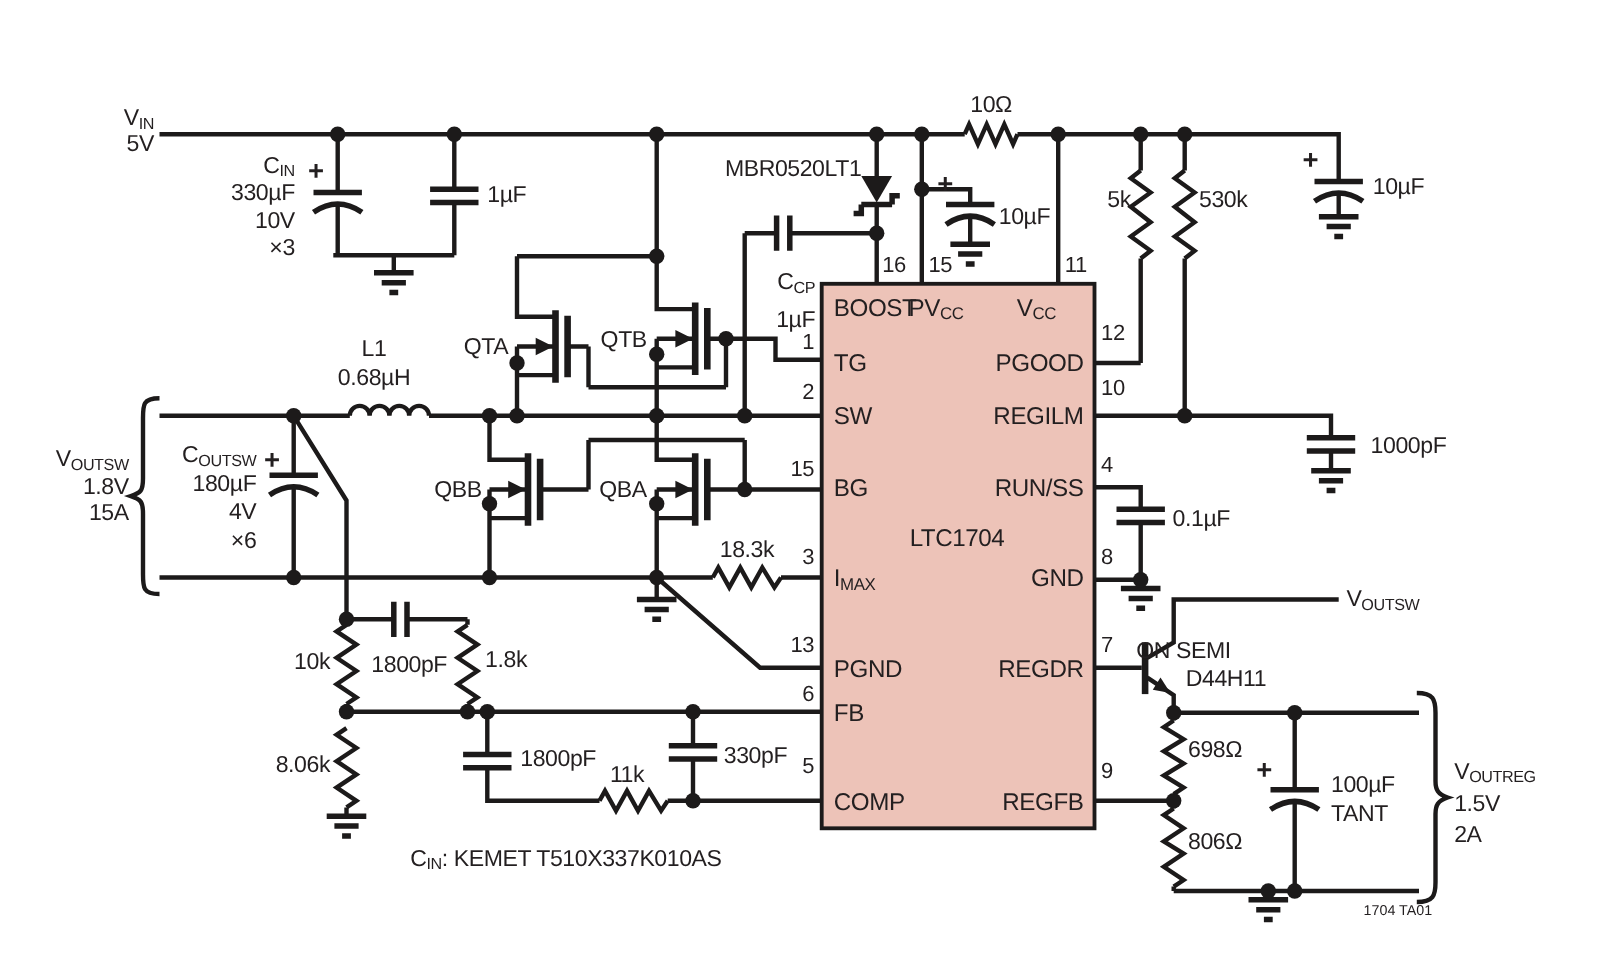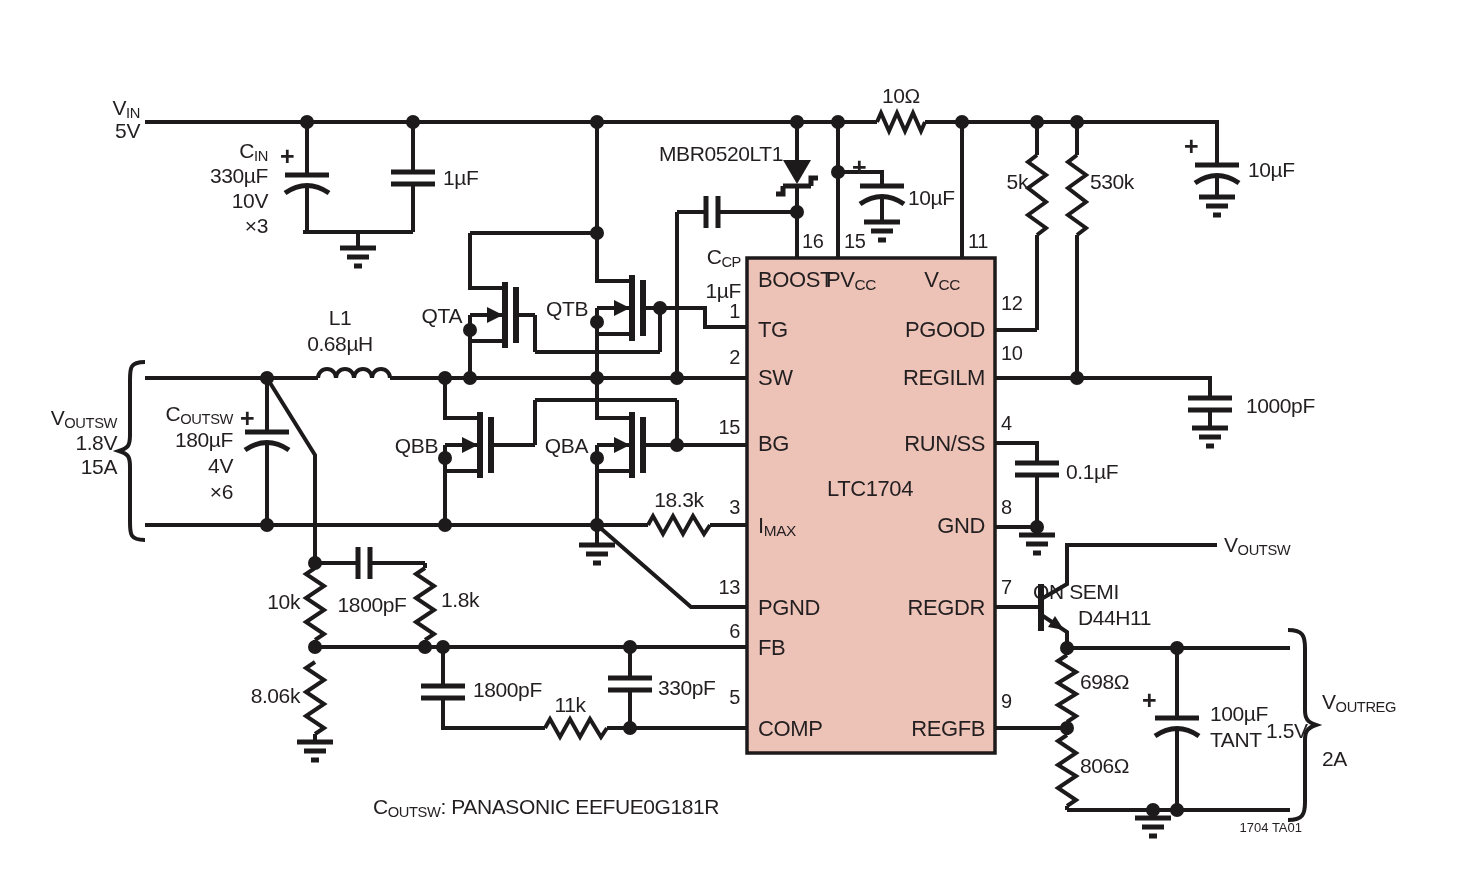--- a/index.html
+++ b/index.html
@@ -314,20 +314,20 @@
   <div class="lbl" style="left:1224px;top:533px"><span>V</span><sub>OUTSW</sub></div>
   <div class="lbl" style="left:1033px;top:580px">ON SEMI</div>
   <div class="lbl" style="left:1078px;top:606px">D44H11</div>
   <div class="lbl" style="left:1080px;top:670px">698Ω</div>
   <div class="lbl" style="left:1080px;top:754px">806Ω</div>
   <div class="lbl" style="left:1210px;top:702px">100µF</div>
   <div class="lbl" style="left:1210px;top:728px">TANT</div>
   <div class="lbl plus" style="left:1142px;top:688px">+</div>
 
   <div class="lbl" style="left:1322px;top:690px"><span>V</span><sub>OUTREG</sub></div>
-  <div class="lbl" style="left:1266px;top:719px">1.5V</div>
+  <div class="lbl" style="left:1322px;top:719px">1.5V</div>
   <div class="lbl" style="left:1322px;top:747px">2A</div>
 
   <div class="lbl small ra" style="left:1200px;top:821px;width:102px">1704 TA01</div>
 
-  <div class="lbl" style="left:373px;top:795px"><span>C</span><sub>OUTSW</sub><span>: PANASONIC EEFUE0G181R</span></div>
+  <div class="lbl" style="left:373px;top:769px"><span>C</span><sub>IN</sub><span>: KEMET T510X337K010AS</span></div>
 
 </div>
 
 </body></html>

